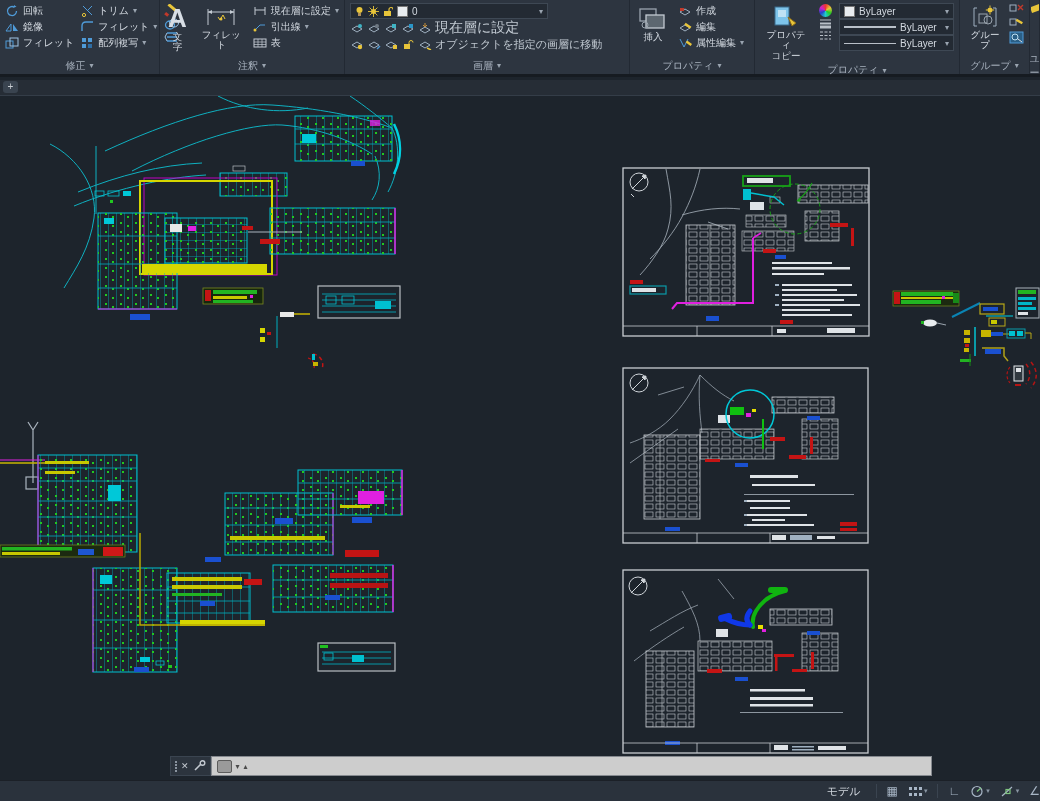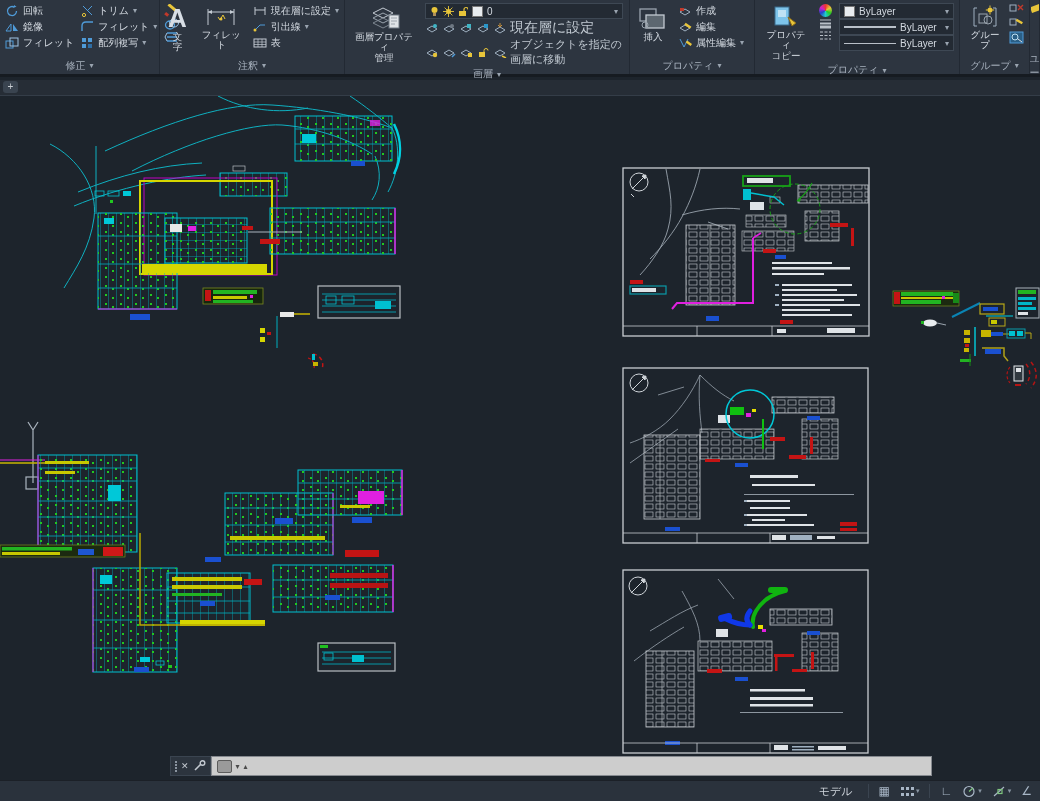--- a/index.html
+++ b/index.html
@@ -33,21 +33,21 @@
   .cl-left{background:#2c343e;border:1px solid #3a4450;display:flex;align-items:center;gap:4px;padding:0 4px;}
   .grip{display:flex;flex-direction:column;gap:1px;}
   .grip i{width:2px;height:2px;background:#8a94a0;display:block;}
   .clx{color:#c3c9d0;font-size:9px;line-height:9px;}
   .cl-input{flex:1;background:#cdcdcd;border:1px solid #85898f;display:flex;align-items:center;gap:4px;padding:0 5px;}
   .cl-cmdico{width:13px;height:11px;background:#9a9a9a;border:1px solid #5c5c5c;border-radius:2px;}
   .cl-dd{color:#4a4a4a;font-size:8px;}
   .cl-input input{flex:1;background:transparent;border:none;outline:none;font-size:11px;color:#444;font-family:"Liberation Sans",sans-serif;}
   .cl-input input::placeholder{color:#5b5b5b;opacity:1;}
   
-  .statusbar{position:absolute;left:0;bottom:0;width:1040px;height:21px;background:#2a323c;border-top:1px solid #1b2027;display:flex;align-items:center;justify-content:flex-end;gap:10px;padding-right:8px;box-sizing:border-box;}
+  .statusbar{position:absolute;left:0;bottom:0;width:1040px;height:21px;background:#2a323c;border-top:1px solid #1b2027;display:flex;align-items:center;justify-content:flex-end;gap:10px;box-sizing:border-box;}
   .sb-item{display:flex;align-items:center;gap:2px;color:#a8b6c6;font-size:12px;cursor:default;}
   .sb-model{color:#d0d6dd;font-size:11px;padding:0 5px;}
   .sb-dd{font-size:7px;color:#8a96a4;}
 </style>
 </head>
 <body>
 
 <div class="ribbon">
 
   <div class="panel" style="width:160px">
@@ -190,33 +190,20 @@
       </div>
     </div>
     <div class="panel-label">
         <span>注釈</span>
         <span class="dd">▾</span>
       </div>
   </div>
 
   <div class="panel" style="width:285px">
     <div class="panel-body">
-      <div class="bigbtn" style="width:62px">
-        <span class="ico">
-            <svg width="34" height="26">
-              <path d="M6,8 L16,3 L26,8 L16,13 Z" fill="none" stroke="#c3cad2"></path>
-              <path d="M6,13 L16,8 L26,13 L16,18 Z" fill="none" stroke="#9aa4ae"></path>
-              <path d="M6,18 L16,13 L26,18 L16,23 Z" fill="none" stroke="#7d8791"></path>
-              <rect x="22" y="10" width="10" height="13" fill="#dfe3e7" stroke="#6e7882"></rect>
-              <path d="M24,13 h6 M24,16 h6 M24,19 h4" stroke="#8a949e" stroke-width="0.8"></path>
-            </svg>
-          </span>
-        <span>画層プロパティ</span>
-        <span>管理</span>
-        </div>
       <div class="col" style="flex:1">
         <div class="drop" style="width:198px">
           <span class="ico">
               <svg width="9" height="11">
                 <circle cx="4.5" cy="4" r="3" fill="#e8c53a"></circle>
                 <rect x="3" y="7" width="3" height="3" fill="#b0905a"></rect>
               </svg>
             </span>
           <span class="ico">
               <svg width="11" height="11">

